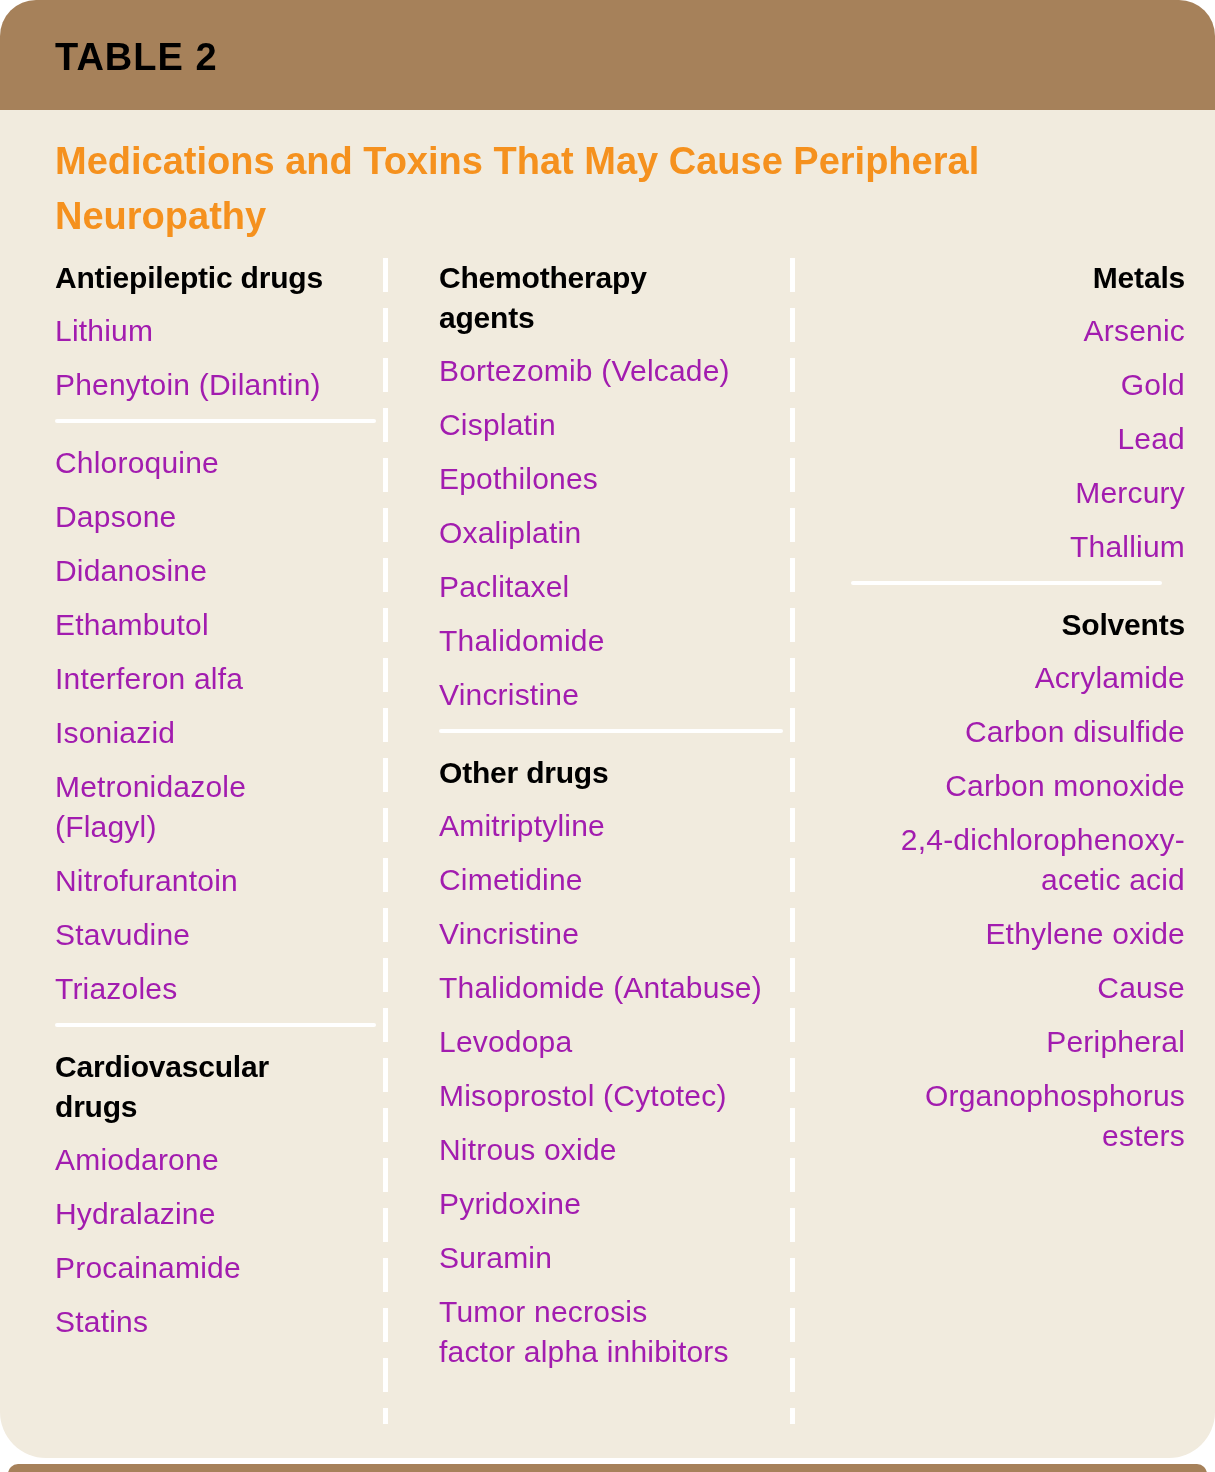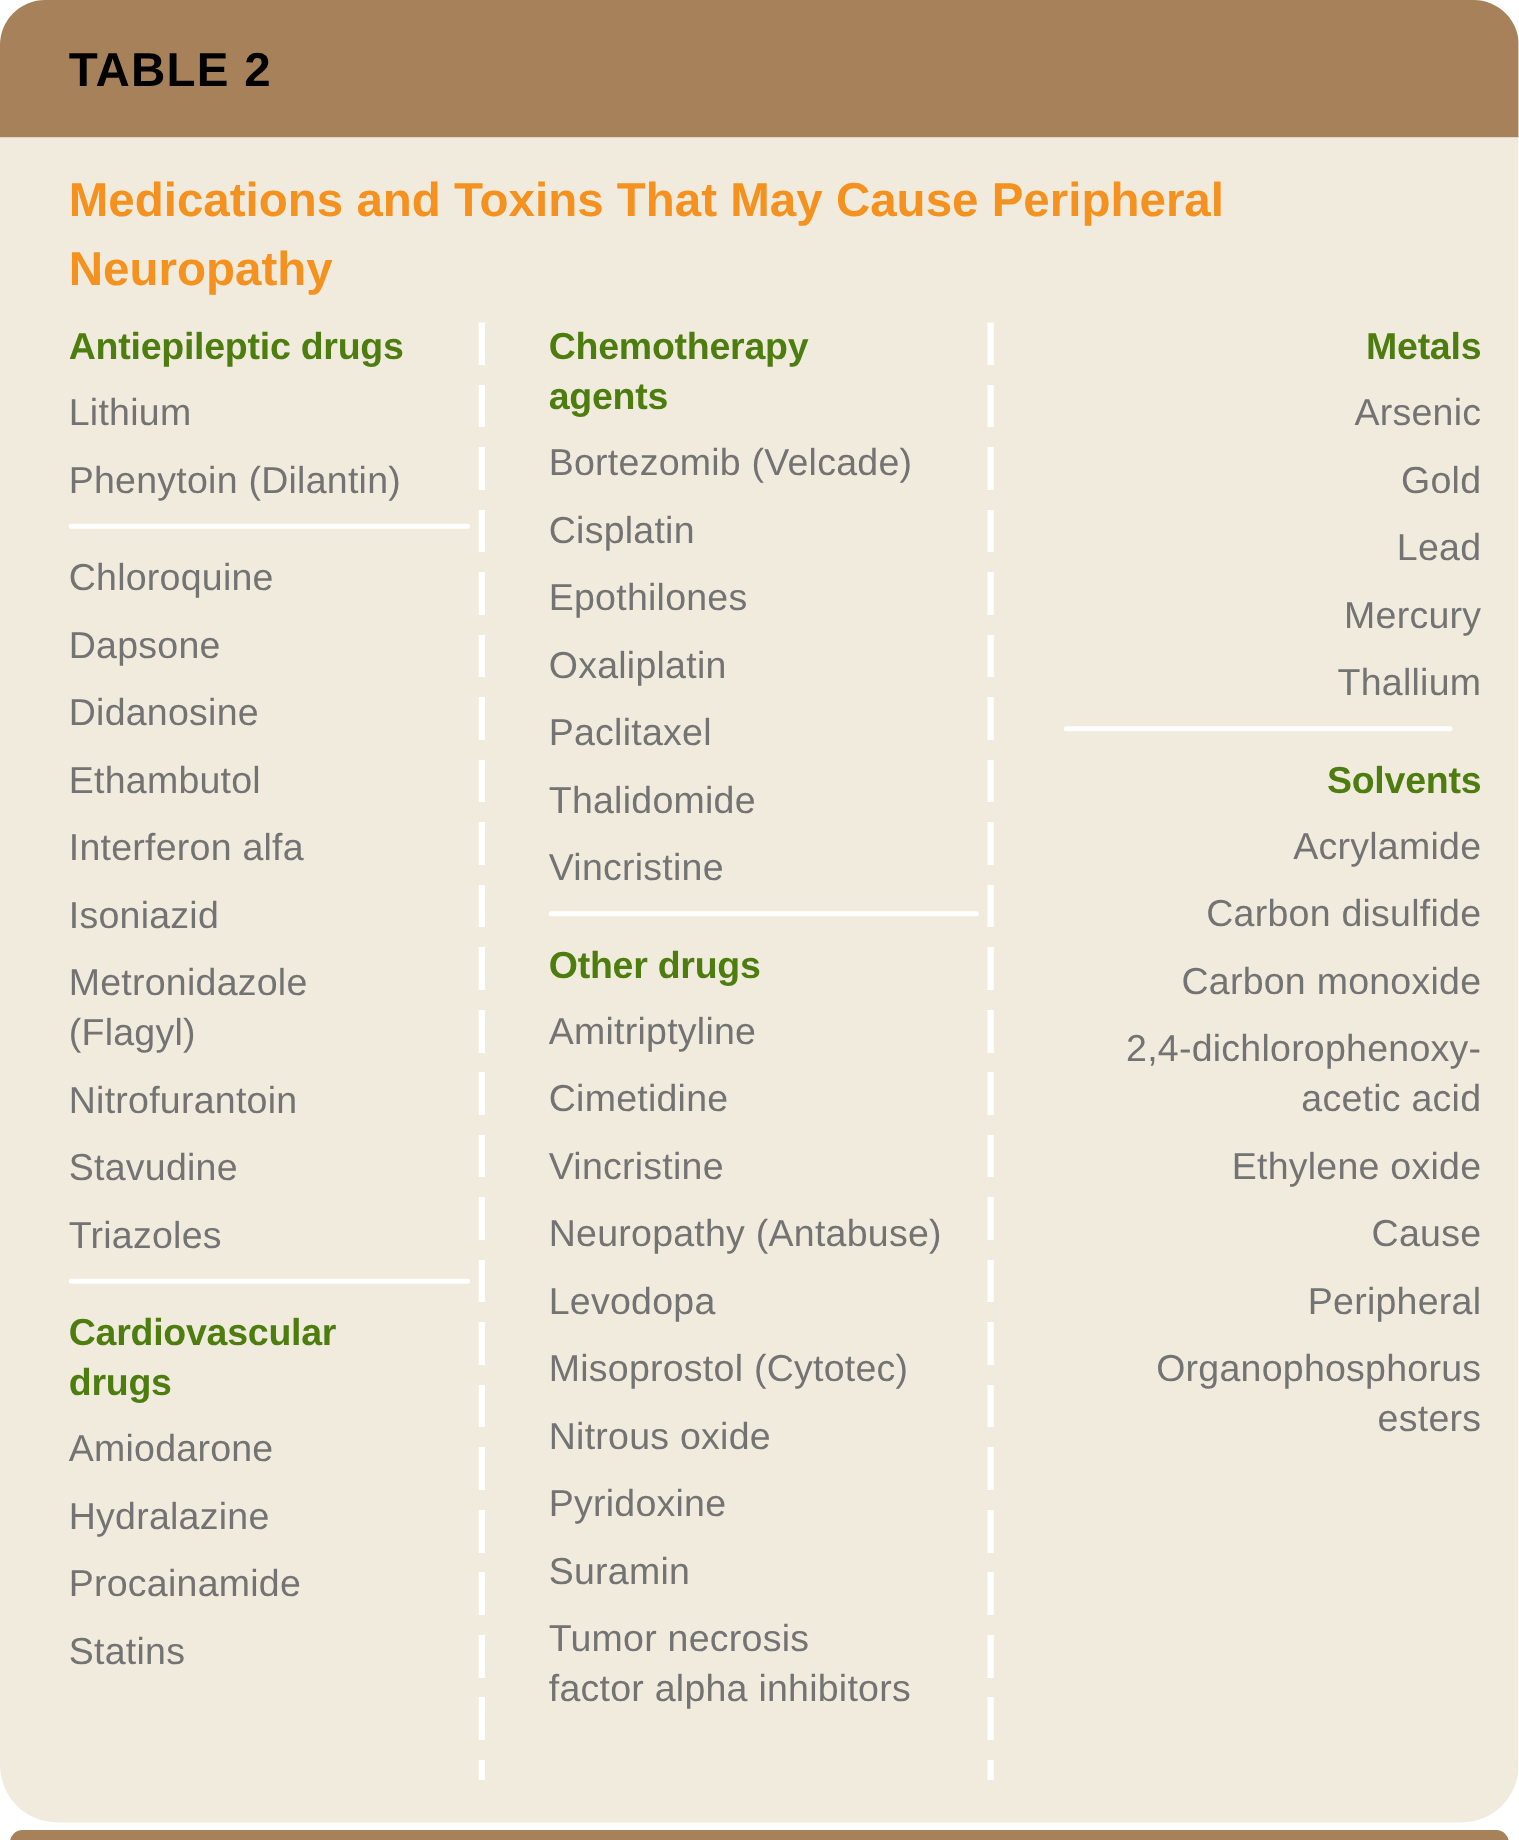--- a/index.html
+++ b/index.html
@@ -22,25 +22,25 @@
   .table-title {
     position:absolute; left:55px; top:24px; width:1090px;
     color:var(--orange,#F5911E); font-size:38px; font-weight:bold; line-height:55px;
   }
   .columns { position:absolute; left:55px; top:148px; display:flex; }
   .col { flex:0 0 auto; }
   .col-1 { width:345px; margin-right:39px; }
   .col-2 { width:370px; margin-right:42px; }
   .col-3 { width:334px;text-align:right; }
   .heading {
-    font-weight:bold; font-size:30px; line-height:40px; color:#4d7c0f;
+    font-weight:bold; font-size:30px; line-height:40px; color:#000000;
     margin:0 0 13px 0; white-space:pre-line; letter-spacing:-0.2px;
   }
   .item {
-    font-size:30px; line-height:40px; color:#737373;
+    font-size:30px; line-height:40px; color:#a21caf;
     margin:0 0 14px 0; white-space:pre-line; letter-spacing:0.2px;
   }
   .divider {
     height:4px; background:var(--divider,#ffffff); width:93%;
     margin:2px 0 20px 0; border-radius:2px;
   }
   .vline {
     position:absolute; top:148px; height:1166px; width:5px;
     background:repeating-linear-gradient(180deg,
       var(--divider,#ffffff) 0px, var(--divider,#ffffff) 34px,
@@ -103,21 +103,21 @@
         <div class="item">Epothilones</div>
         <div class="item">Oxaliplatin</div>
         <div class="item">Paclitaxel</div>
         <div class="item">Thalidomide</div>
         <div class="item">Vincristine</div>
         <div class="divider"></div>
         <div class="heading">Other drugs</div>
         <div class="item">Amitriptyline</div>
         <div class="item">Cimetidine</div>
         <div class="item">Vincristine</div>
-        <div class="item">Neuropathy (Antabuse)</div>
+        <div class="item">Thalidomide (Antabuse)</div>
         <div class="item">Levodopa</div>
         <div class="item">Misoprostol (Cytotec)</div>
         <div class="item">Nitrous oxide</div>
         <div class="item">Pyridoxine</div>
         <div class="item">Suramin</div>
         <div class="item">Tumor necrosis
 factor alpha inhibitors</div>
       </div>
 
       <div class="col col-3">

